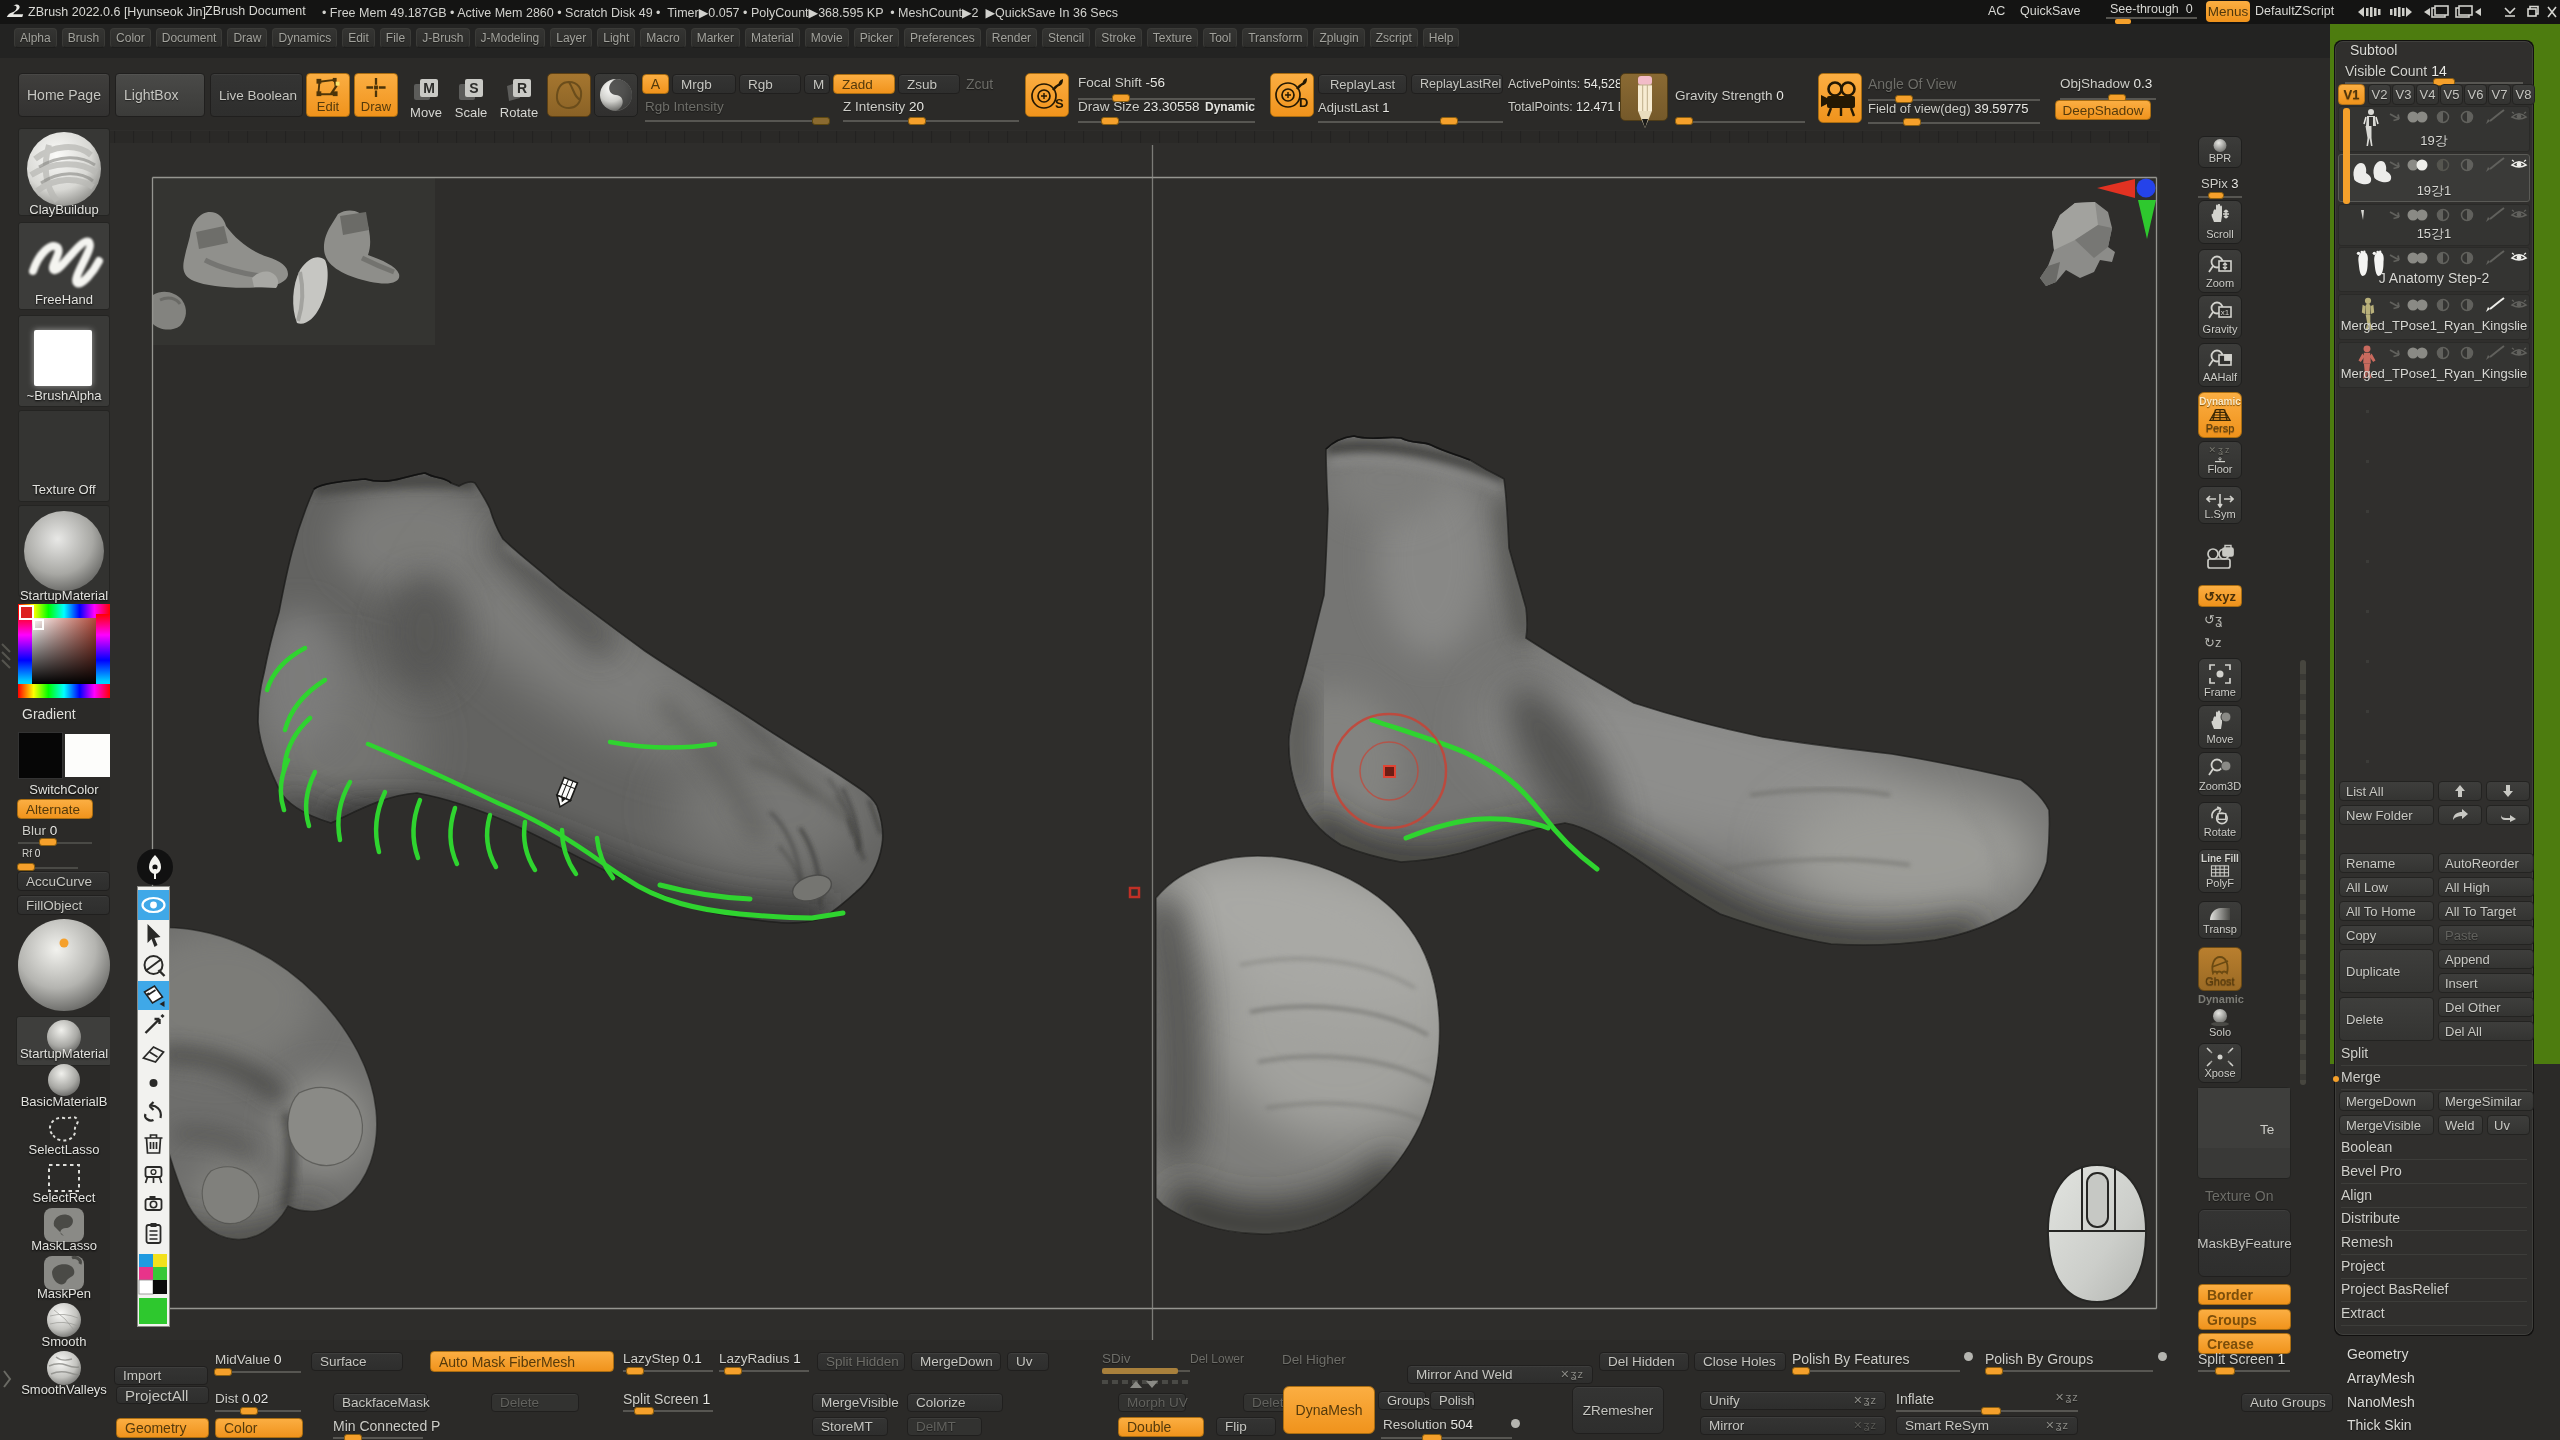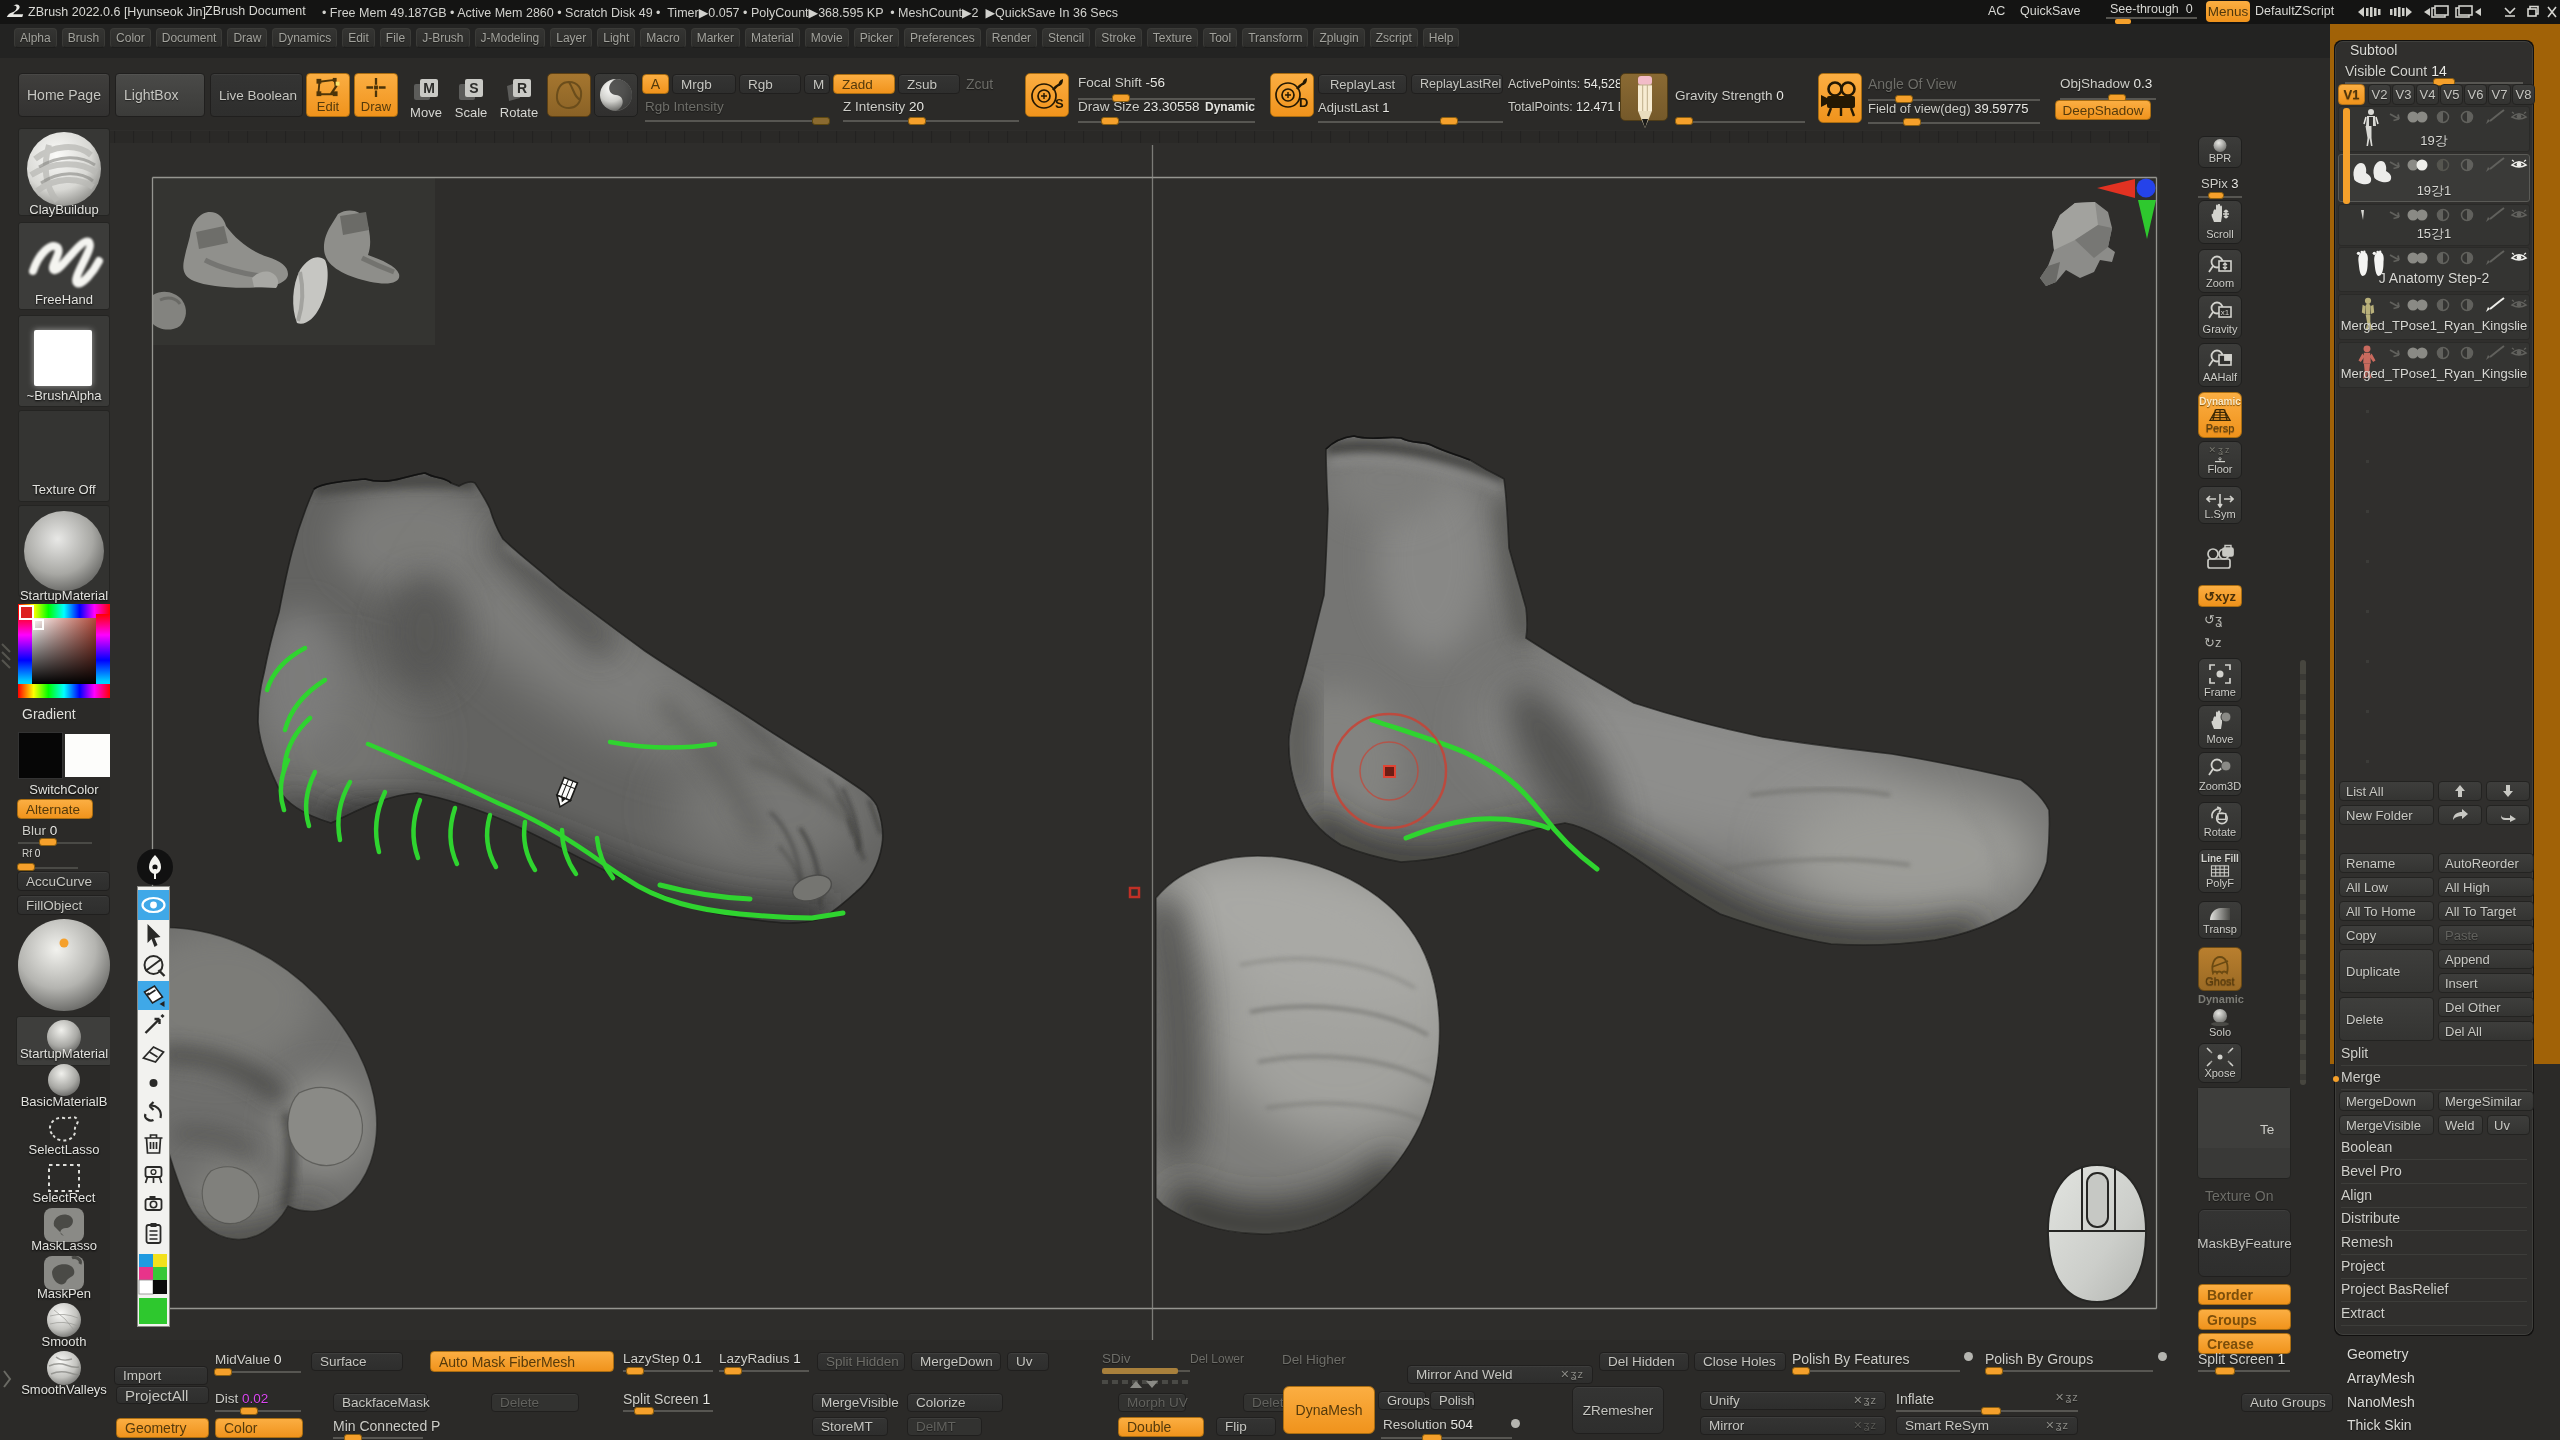--- a/index.html
+++ b/index.html
@@ -704,21 +704,21 @@
  <div class="abs" style="left:1854px;top:12px;width:9px;height:9px;border-radius:50%;background:#b5b5b0"></div>
  <span class="lb" style="left:1875px;top:11px">Polish By Groups</span>
  <div class="sl" style="left:1875px;top:30px;width:168px"></div>
  <div class="hd" style="left:1875px;top:27px"></div>
  <div class="abs" style="left:2048px;top:12px;width:9px;height:9px;border-radius:50%;background:#b5b5b0"></div>
  <span class="lb" style="left:2088px;top:11px">Split Screen <b style="font-weight:normal;color:#e8e8e4">1</b></span>
  <div class="sl" style="left:2088px;top:30px;width:92px"></div>
  <div class="hd" style="left:2105px;top:27px;width:20px"></div>
 
  <div class="btn dk" style="left:6px;top:46px;width:93px;height:18px;font-size:15px">ProjectAll</div>
- <span class="lb" style="left:105px;top:51px;font-size:13.5px">Dist <b style="font-weight:normal;color:#d946ef">0.02</b></span>
+ <span class="lb" style="left:105px;top:51px;font-size:13.5px">Dist <b style="font-weight:normal;color:#e5e5e5">0.02</b></span>
  <div class="sl" style="left:105px;top:70px;width:86px"></div>
  <div class="hd" style="left:130px;top:67px"></div>
  <div class="btn dk" style="left:223px;top:53px;width:95px;height:19px;font-size:13.5px">BackfaceMask</div>
  <div class="btn dk" style="left:381px;top:53px;width:88px;height:19px;font-size:13.5px;color:#62625e;background:#323230">Delete</div>
  <span class="lb" style="left:513px;top:51px">Split Screen <b style="font-weight:normal;color:#e8e8e4">1</b></span>
  <div class="sl" style="left:513px;top:70px;width:90px"></div>
  <div class="hd" style="left:524px;top:67px;width:20px"></div>
  <div class="btn dk" style="left:702px;top:53px;width:76px;height:19px;font-size:13.5px">MergeVisible</div>
  <div class="btn dk" style="left:797px;top:53px;width:96px;height:19px;font-size:13.5px">Colorize</div>
  <div class="btn dk" style="left:1008px;top:53px;width:68px;height:19px;font-size:13.5px;color:#62625e;background:#323230">Morph UV</div>
@@ -939,21 +939,21 @@
    <span class="abs" style="left:62px;top:34px;font-size:13.5px;color:#cdcdc8">Te</span>
       </div>
  <span class="lb gtx" style="left:45px;top:1058px;font-size:14px">Texture On</span>
  <div class="btn dk" style="left:38px;top:1079px;width:93px;height:68px;font-size:13.5px;justify-content:center;border-radius:6px">MaskByFeature</div>
  <div class="ob" style="left:38px;top:1154px;width:93px;height:21px;font-size:14px;font-weight:bold;color:#7c4e0a">Border</div>
  <div class="ob" style="left:38px;top:1179px;width:93px;height:21px;font-size:14px;font-weight:bold;color:#7c4e0a">Groups</div>
  <div class="ob" style="left:38px;top:1203px;width:93px;height:21px;font-size:14px;font-weight:bold;color:#7c4e0a">Crease</div>
  <div class="abs" style="left:140px;top:530px;width:6px;height:425px;background:repeating-linear-gradient(180deg,#47463f 0 14px,#3a3935 14px 20px);border-radius:3px"></div>
 </div>
 
-<div class="abs" id="rightpanel" style="left:2330px;top:24px;width:230px;height:1040px;background:#a16207">
+<div class="abs" id="rightpanel" style="left:2330px;top:24px;width:230px;height:1040px;background:#4d7c0f">
  <div class="abs" style="left:4px;top:16px;width:200px;height:1296px;background:#11100f;border-radius:8px"></div>
  <div class="abs" style="left:5px;top:17px;width:198px;height:1294px;background:#302f2d;border:1px solid #3f3f3c;border-radius:8px"></div>
  <span class="lb" style="left:20px;top:18px;font-size:14px;color:#dcdcd8">Subtool</span>
  <span class="lb" style="left:15px;top:39px;color:#d2d2ce">Visible Count <b style="font-weight:normal;color:#e8e8e4">14</b></span>
  <div class="sl" style="left:15px;top:58px;width:178px"></div>
  <div class="hd" style="left:103px;top:54px;width:22px"></div>
  <div class="vt" style="left:8px;top:60px;width:27px;background:linear-gradient(#fbae42,#ef921b);border:1.5px solid #b3731a;color:#4f350a;font-weight:bold">V1</div>
  <div class="vt" style="left:38px;top:60px">V2</div>
       <div class="vt" style="left:62px;top:60px">V3</div>
       <div class="vt" style="left:86px;top:60px">V4</div>

